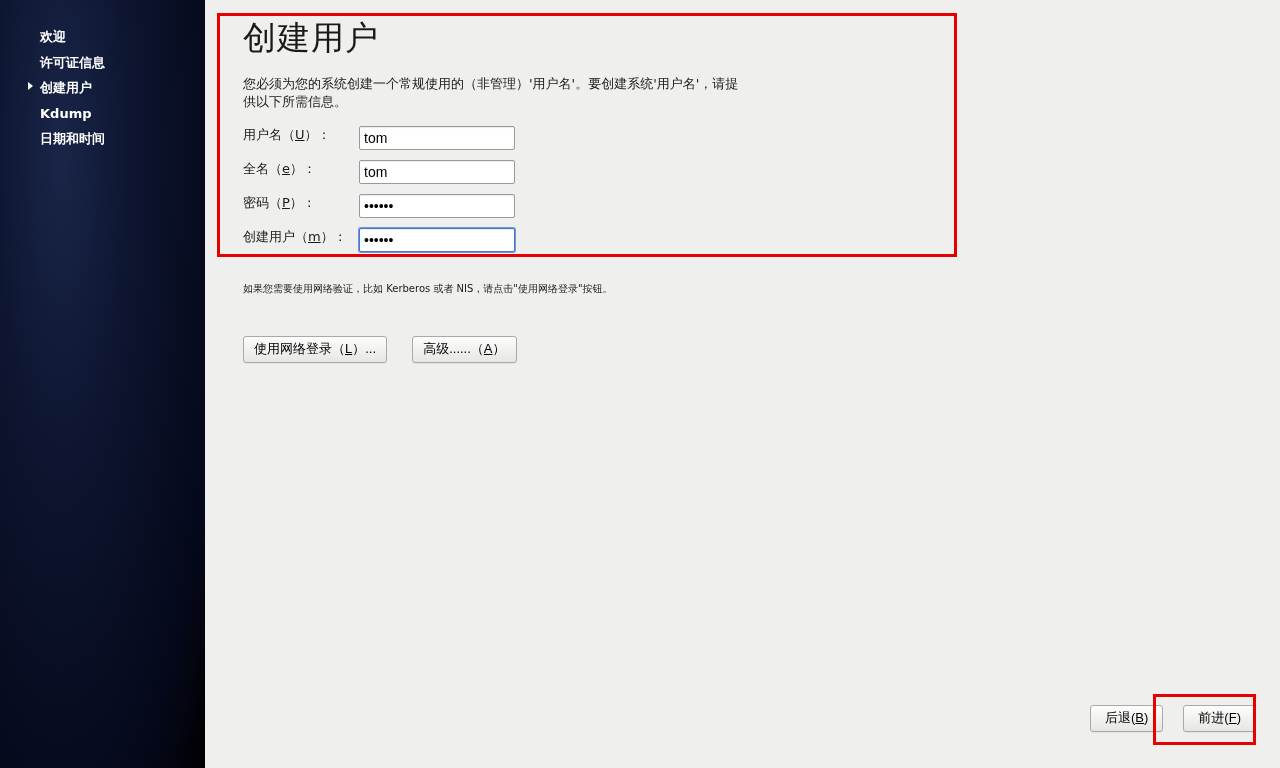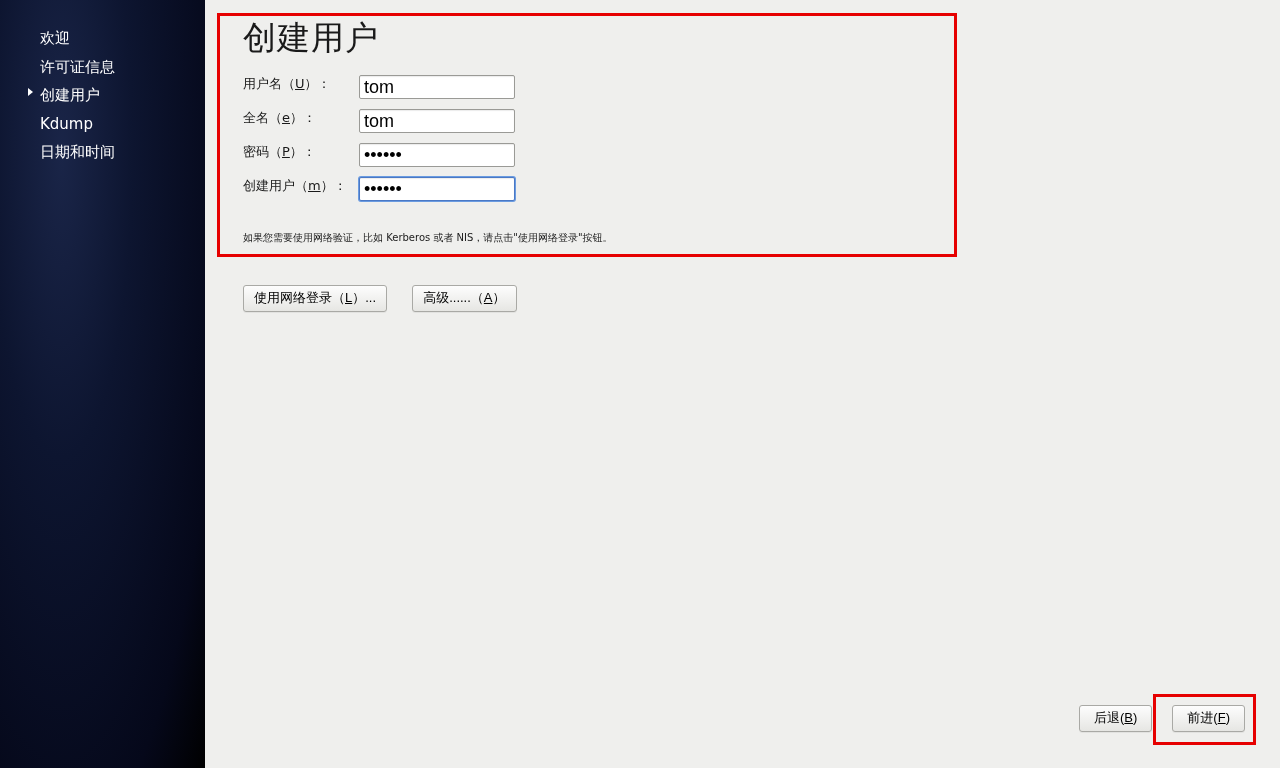--- a/index.html
+++ b/index.html
@@ -7,22 +7,22 @@
     .root { display: flex; width: 100%; height: 100%; }
     .sidebar {
       width: 205px;
       height: 100%;
       background: radial-gradient(ellipse at 30% 20%, #1a2548 0%, #0d1530 35%, #05081a 80%, #000000 100%);
       color: #fff;
       padding-top: 24px;
       flex-shrink: 0;
     }
     .sidebar-item {
-      font-size: 15px;
-      font-weight: normal;
+      font-size: 13px;
+      font-weight: bold;
       padding: 3px 0 3px 40px;
       line-height: 1.5;
       position: relative;
     }
     .sidebar-item .marker {
       position: absolute;
       left: 28px;
       top: 7px;
       width: 0; height: 0;
       border-top: 4px solid transparent;
@@ -75,21 +75,21 @@
     .form-row label {
       width: 116px;
       font-size: 13px;
       flex-shrink: 0;
     }
     .form-row .mn { text-decoration: underline; }
     .form-row input {
       width: 156px;
       height: 24px;
       padding: 2px 4px;
-      font-size: 18px;
+      font-size: 14px;
       border: 1px solid #9a9a96;
       border-radius: 2px;
       background: #fff;
       box-shadow: inset 0 1px 1px rgba(0,0,0,0.08);
     }
     .form-row input.focused {
       outline: none;
       border-color: #4a78c5;
       box-shadow: 0 0 0 1px #6a9be0, inset 0 1px 1px rgba(0,0,0,0.08);
     }
@@ -107,21 +107,21 @@
       border: 1px solid #a9a9a5;
       border-radius: 3px;
       cursor: pointer;
       box-shadow: 0 1px 0 rgba(0,0,0,0.05);
       margin-left: 20px;
       margin-top: 24px;
     }
     .btn .mn { text-decoration: underline; }
     .footer {
       position: absolute;
-      right: 35px;
+      right: 24px;
       bottom: 36px;
       display: flex;
       gap: 20px;
     }
     .footer .btn { margin-left: 0; padding: 3px 14px 4px 14px; }
   </style>
 </head>
 <body>
 
 <div class="root">
@@ -129,20 +129,21 @@
     <div class="sidebar-item"><span>欢迎</span></div>
     <div class="sidebar-item"><span>许可证信息</span></div>
     <div class="sidebar-item"><span class="marker"></span><span>创建用户</span></div>
     <div class="sidebar-item"><span>Kdump</span></div>
     <div class="sidebar-item"><span>日期和时间</span></div>
   </div>
 
   <div class="main">
     <div class="content">
       <h1>创建用户</h1>
+      <p class="desc">您必须为您的系统创建一个常规使用的（非管理）'用户名'。要创建系统'用户名'，请提供以下所需信息。</p>
 
       <div class="form-row">
         <label><span>用户名（</span><span class="mn">U</span><span>）：</span></label>
         <input type="text" value="tom" style="">
       </div>
       <div class="form-row">
         <label><span>全名（</span><span class="mn">e</span><span>）：</span></label>
         <input type="text" value="tom" style="">
       </div>
       <div class="form-row">

